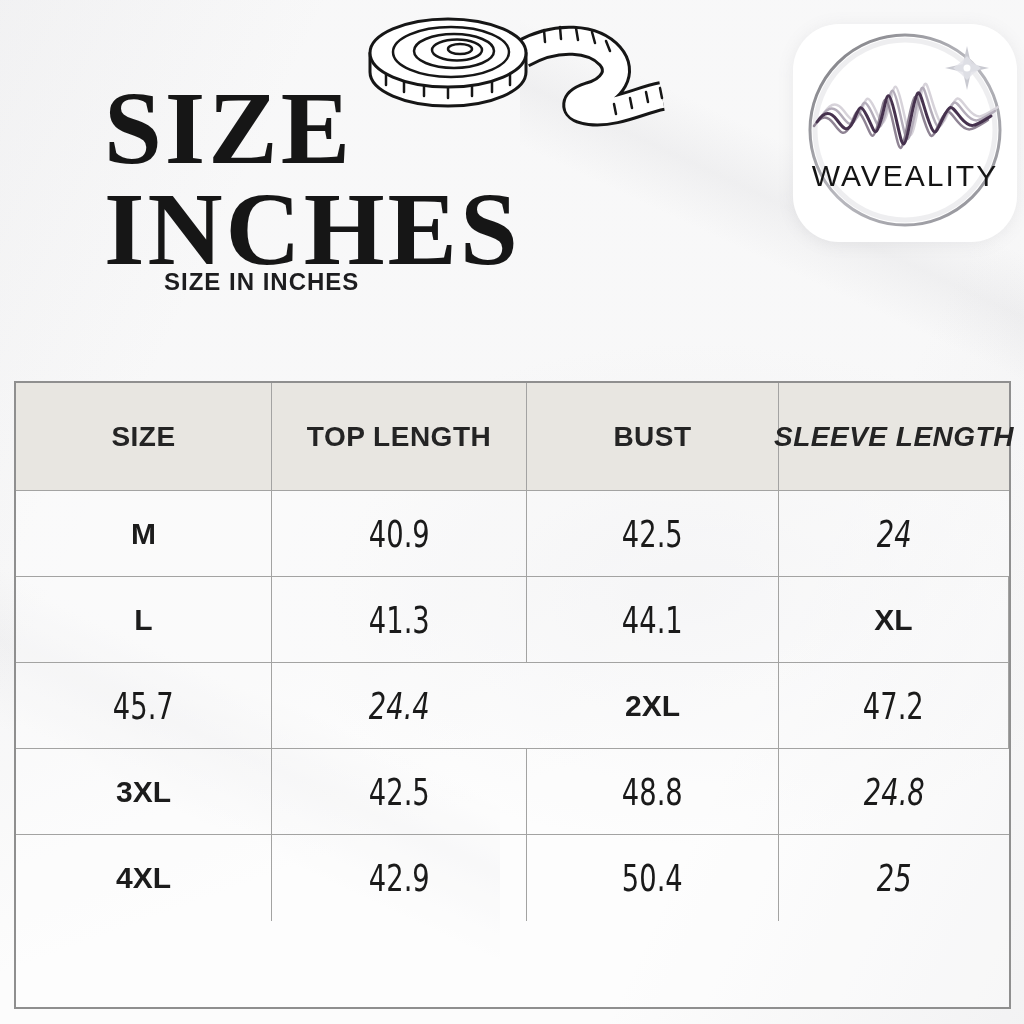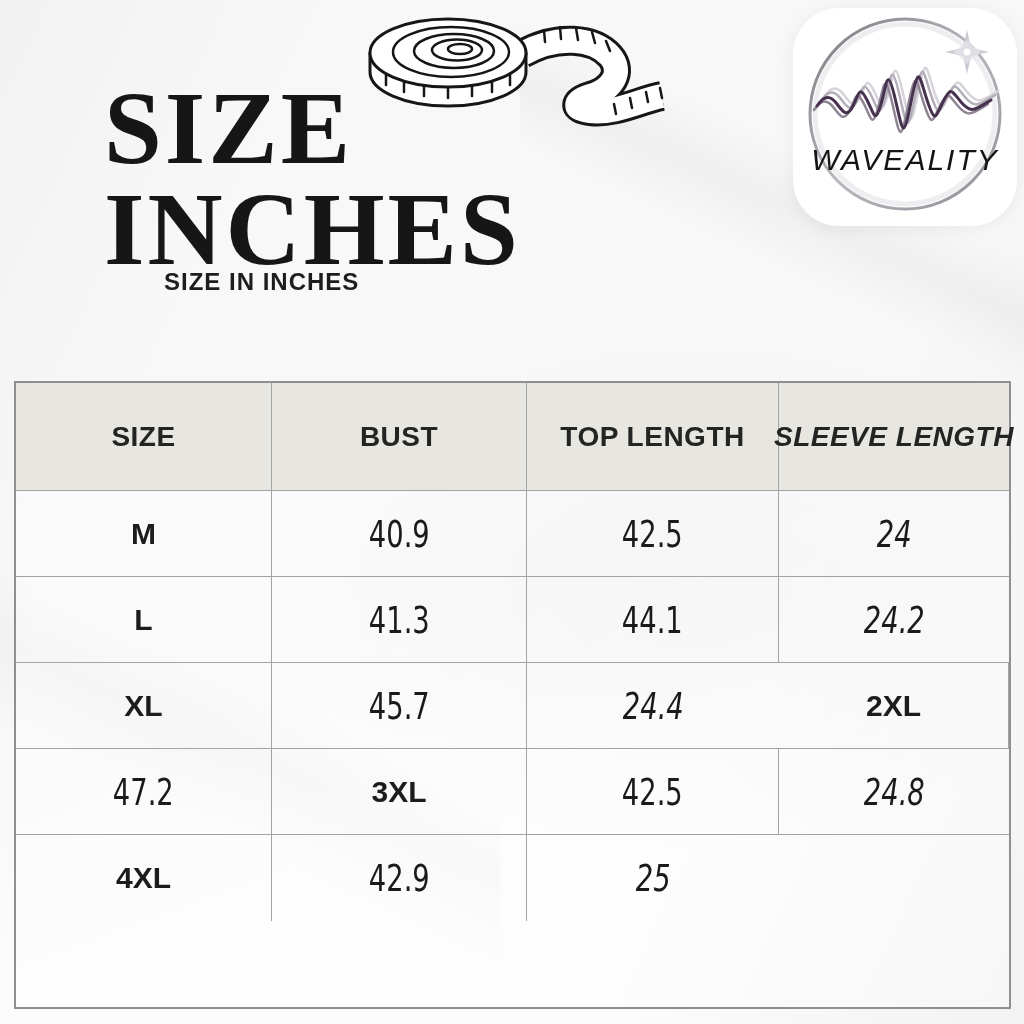--- a/index.html
+++ b/index.html
@@ -25,24 +25,23 @@
     position:absolute;left:104px;top:8px;
     font-family:"Liberation Serif", serif;
     font-weight:700;font-size:104px;line-height:0.97;
     letter-spacing:3px;color:#161616;
   }
   .title .line{display:block;}
 
   .tape-wrap{position:absolute;left:352px;top:8px;width:320px;height:140px;}
 
   .logo{
-    position:absolute;left:793px;top:8px;width:224px;height:218px;
+    position:absolute;left:793px;top:24px;width:224px;height:218px;
     background:#ffffff;border-radius:46px;
     box-shadow:0 2px 16px rgba(120,120,130,0.12);
-    font-style:italic;
   }
   .logo svg{display:block;width:224px;height:218px;}
 
   .subtitle{
     position:absolute;left:164px;top:268px;
     font-size:24px;font-weight:700;letter-spacing:1px;color:#1d1d1f;
   }
 
   .size-table{
     position:absolute;left:14px;top:381px;
@@ -155,24 +154,24 @@
     </svg>
   </div>
 
   <div class="subtitle">SIZE IN INCHES</div>
 
   <div class="size-table" id="size-table">
       <div class="cell head">
         <span>SIZE</span>
       </div>
       <div class="cell head">
+        <span>TOP LENGTH</span>
+      </div>
+      <div class="cell head">
         <span>BUST</span>
-      </div>
-      <div class="cell head">
-        <span>TOP LENGTH</span>
       </div>
       <div class="cell head last-col">
         <span>SLEEVE LENGTH</span>
       </div>
       <div class="cell size-label">
         <span>M</span>
       </div>
       <div class="cell value">
         <span class="num">40.9</span>
       </div>
@@ -184,23 +183,20 @@
       </div>
       <div class="cell size-label">
         <span>L</span>
       </div>
       <div class="cell value">
         <span class="num">41.3</span>
       </div>
       <div class="cell value">
         <span class="num">44.1</span>
       </div>
-      <div class="cell value last-col">
-        <span class="num">24.2</span>
-      </div>
       <div class="cell size-label">
         <span>XL</span>
       </div>
       <div class="cell value">
         <span class="num">45.7</span>
       </div>
       <div class="cell value last-col">
         <span class="num">24.4</span>
       </div>
       <div class="cell size-label">
@@ -208,26 +204,32 @@
       </div>
       <div class="cell value">
         <span class="num">47.2</span>
       </div>
       <div class="cell size-label">
         <span>3XL</span>
       </div>
       <div class="cell value">
         <span class="num">42.5</span>
       </div>
+      <div class="cell value">
+        <span class="num">48.8</span>
+      </div>
       <div class="cell value last-col">
         <span class="num">24.8</span>
       </div>
       <div class="cell size-label last-row">
         <span>4XL</span>
       </div>
       <div class="cell value last-row">
         <span class="num">42.9</span>
       </div>
+      <div class="cell value last-row">
+        <span class="num">50.4</span>
+      </div>
       <div class="cell value last-col last-row">
         <span class="num">25</span>
       </div>
     </div>
 </div>
 
 </body></html>

